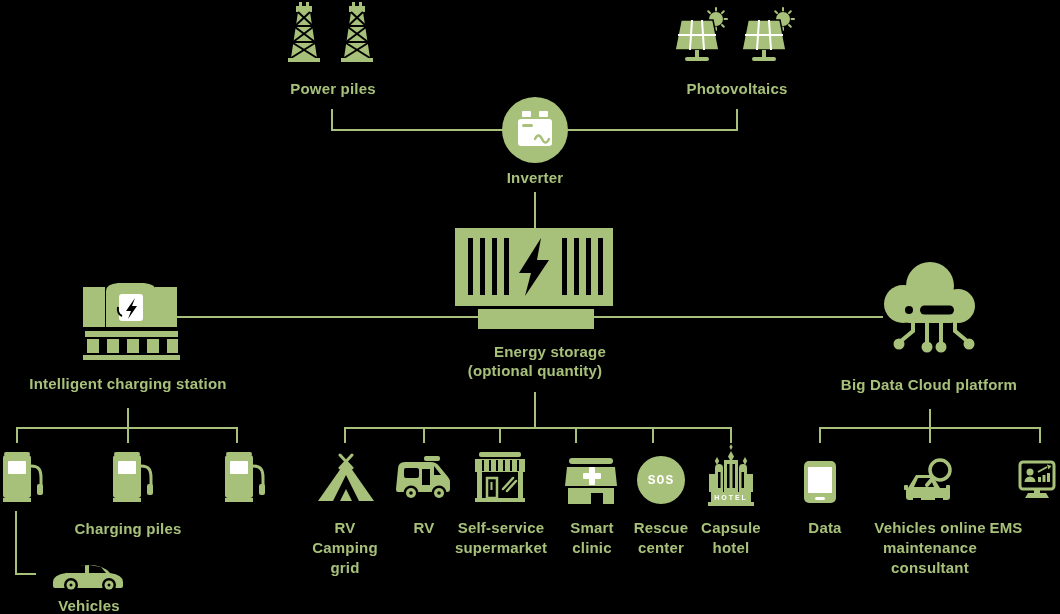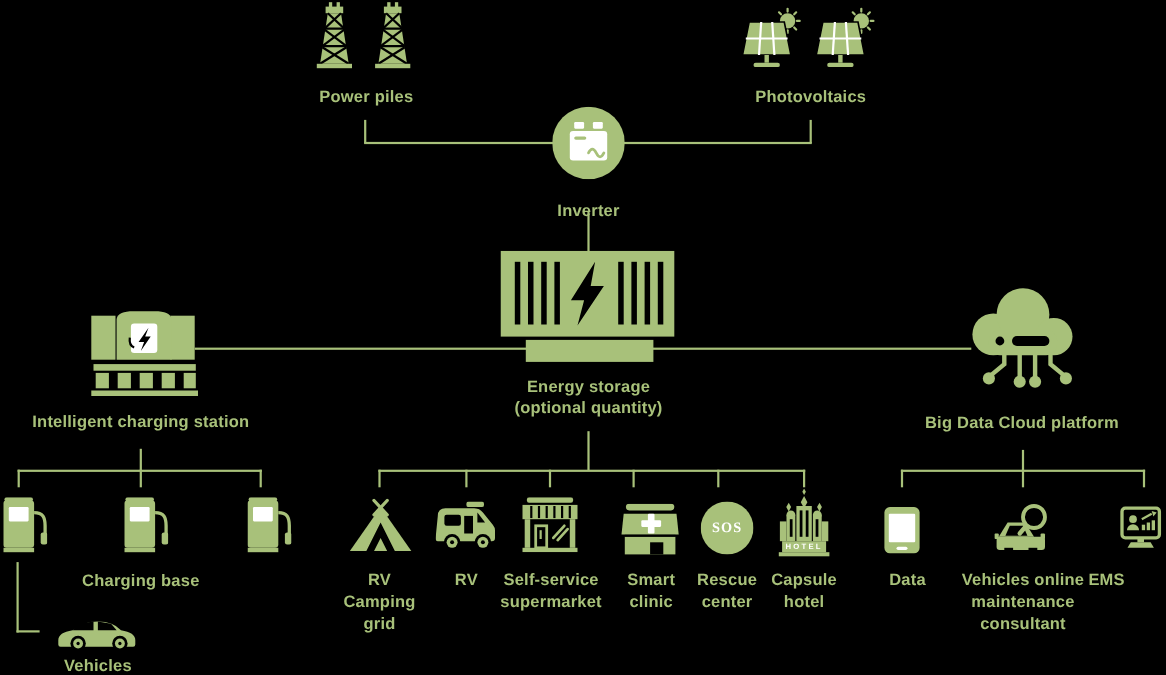--- a/index.html
+++ b/index.html
@@ -19,21 +19,21 @@
     letter-spacing:.2px;
   }
   .line{position:absolute;background:var(--accent);}
   .icon{position:absolute;}
   .icon-caption{
     position:absolute;color:var(--detail);text-align:center;
     font-weight:700;white-space:nowrap;
   }
   #sos-text{left:637px;top:456px;width:48px;height:48px;display:flex;
     align-items:center;justify-content:center;
-    font-family:Liberation Serif, serif;font-size:13px;letter-spacing:1px;}
+    font-family:Liberation Mono, monospace;font-size:13px;letter-spacing:1px;}
   #hotel-text{left:711px;top:492px;width:40px;height:10px;display:flex;
     align-items:center;justify-content:center;
     font-size:7px;letter-spacing:2px;}
 </style>
 </head>
 <body>
 
 <div id="canvas">
 
   <div class="line" style="left:331px;top:109px;width:2px;height:21px"></div>
@@ -326,26 +326,26 @@
       <rect x="29" y="13" width="3" height="9"></rect>
     </g>
     <line x1="20" y1="12" x2="29" y2="7" stroke="var(--accent)" stroke-width="2"></line>
     <polygon points="29,4.5 33.5,6 30.5,9.5" fill="var(--accent)"></polygon>
     <rect x="16" y="29" width="6" height="4" fill="var(--accent)"></rect>
     <polygon points="10,33 28,33 31,38 7,38" fill="var(--accent)"></polygon>
   </svg>
 
   <div class="label" style="left:333px;top:81px">Power piles</div>
   <div class="label" style="left:737px;top:81px">Photovoltaics</div>
-  <div class="label" style="left:535px;top:184px">Inverter</div>
-  <div class="label" style="left:535px;top:344px">Energy storage</div>
+  <div class="label" style="left:535px;top:170px">Inverter</div>
+  <div class="label" style="left:550px;top:344px">Energy storage</div>
   <div class="label" style="left:535px;top:363px">(optional quantity)</div>
   <div class="label" style="left:929px;top:377px">Big Data Cloud platform</div>
   <div class="label" style="left:128px;top:376px">Intelligent charging station</div>
-  <div class="label" style="left:128px;top:521px">Charging base</div>
+  <div class="label" style="left:128px;top:521px">Charging piles</div>
   <div class="label" style="left:89px;top:598px">Vehicles</div>
 
   <div class="label" style="left:345px;top:520px">RV</div>
   <div class="label" style="left:345px;top:540px">Camping</div>
   <div class="label" style="left:345px;top:560px">grid</div>
   <div class="label" style="left:424px;top:520px">RV</div>
   <div class="label" style="left:501px;top:520px">Self-service</div>
   <div class="label" style="left:501px;top:540px">supermarket</div>
   <div class="label" style="left:592px;top:520px">Smart</div>
   <div class="label" style="left:592px;top:540px">clinic</div>

